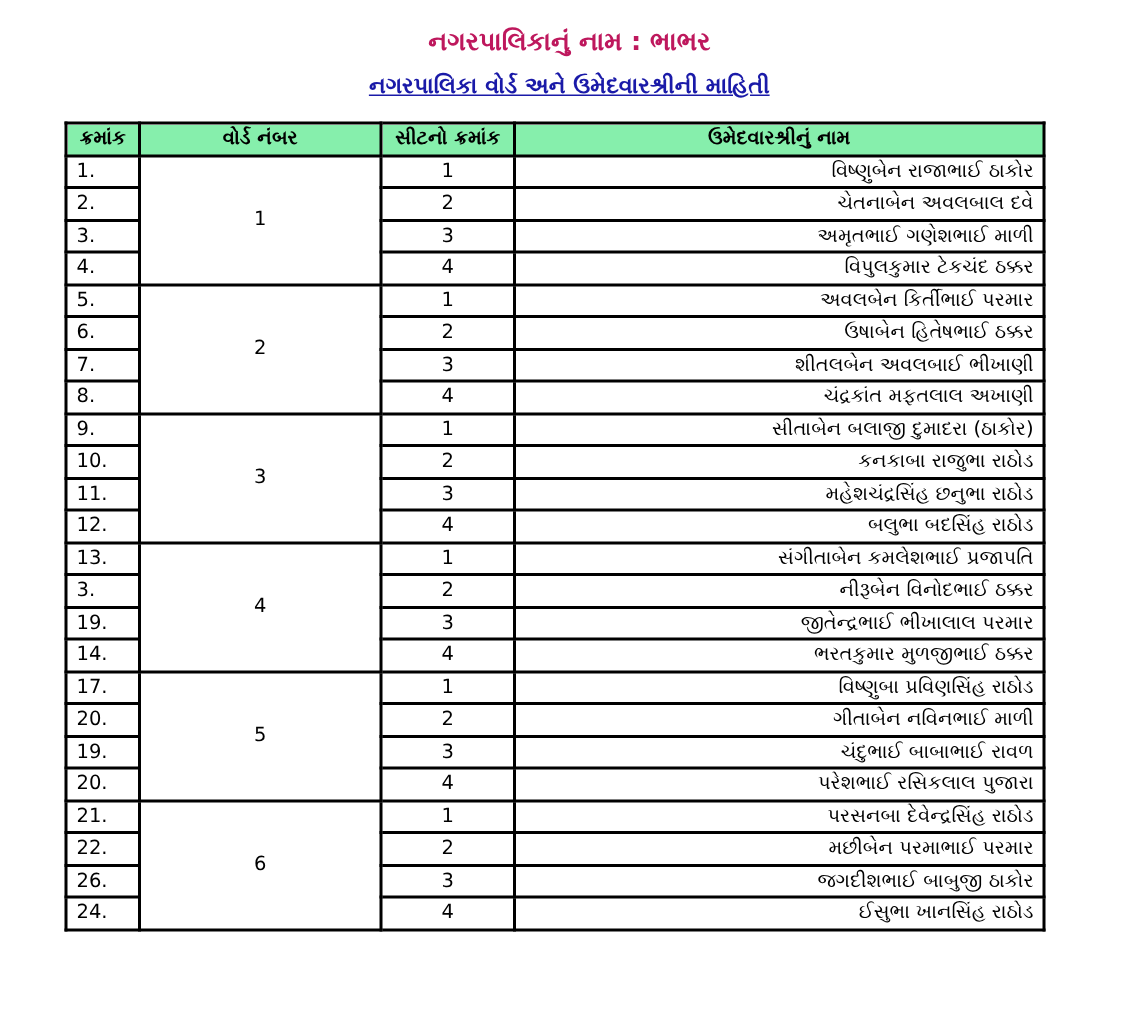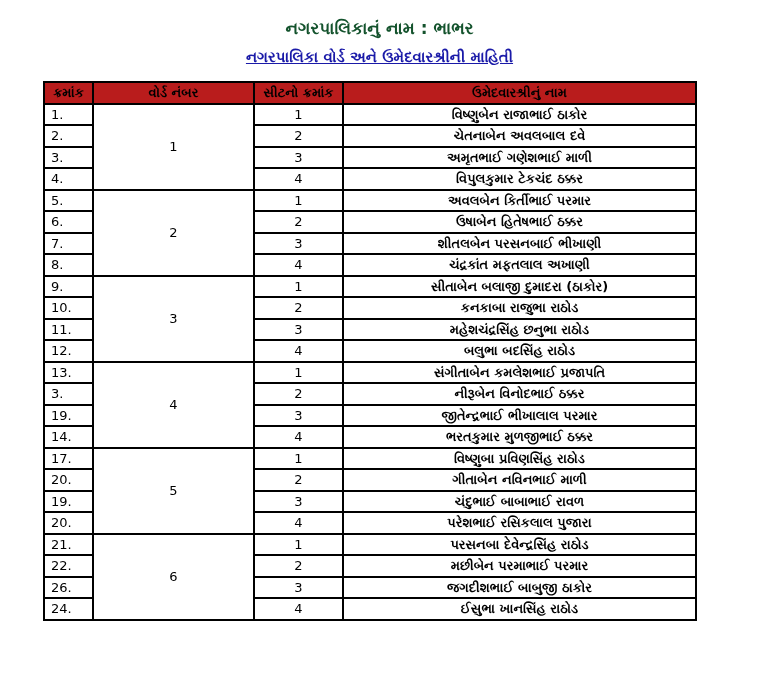--- a/index.html
+++ b/index.html
@@ -1,31 +1,31 @@
 <!DOCTYPE html>
 <html><head>
 <meta charset="utf-8">
 <style>
   html, body { margin: 0; padding: 0; background: #ffffff; }
   body { width: 759px; height: 686px; position: relative; overflow: hidden;
          font-family: "DejaVu Sans", "Liberation Sans", sans-serif; color: #000; }
   .title { position: absolute; left: 0; width: 759px; top: 18px; text-align: center;
-           font-size: 17px; font-weight: bold; color: #14532d; }
+           font-size: 17px; font-weight: bold; color: #be185d; }
   .subtitle { position: absolute; left: 0; width: 759px; top: 48px; text-align: center;
               font-size: 15px; font-weight: bold; color: #1a1aa8; text-decoration: underline; }
   table { position: absolute; left: 43px; top: 81px; border-collapse: collapse;
           width: 652px; table-layout: fixed; }
   th, td { border: 2px solid #000; font-size: 13px; height: 19.5px; padding: 0 6px;
            line-height: 19px; white-space: nowrap; overflow: hidden; }
-  th { background: #b91c1c; font-weight: bold; text-align: center; font-size: 13px; }
+  th { background: #86efac; font-weight: bold; text-align: center; font-size: 13px; }
   col.c1 { width: 49px; } col.c2 { width: 161px; } col.c3 { width: 89px; } col.c4 { width: 353px; }
   td.sr { text-align: left; }
   td.ward { text-align: center; vertical-align: middle; }
   td.seat { text-align: center; }
-  td.name { text-align: center; font-weight: bold; }
+  td.name { text-align: right; }
 </style>
 </head>
 <body>
 
 <div class="title">નગરપાલિકાનું નામ : ભાભર</div>
 <div class="subtitle">નગરપાલિકા વોર્ડ અને ઉમેદવારશ્રીની માહિતી</div>
 
 <table>
   <colgroup>
       <col class="c1">
@@ -70,21 +70,21 @@
         <td class="name">અવલબેન કિર્તીભાઈ પરમાર</td>
       </tr>
       <tr>
         <td class="sr">6.</td>
         <td class="seat">2</td>
         <td class="name">ઉષાબેન હિતેષભાઈ ઠક્કર</td>
       </tr>
       <tr>
         <td class="sr">7.</td>
         <td class="seat">3</td>
-        <td class="name">શીતલબેન પરસનબાઈ ભીખાણી</td>
+        <td class="name">શીતલબેન અવલબાઈ ભીખાણી</td>
       </tr>
       <tr>
         <td class="sr">8.</td>
         <td class="seat">4</td>
         <td class="name">ચંદ્રકાંત મફતલાલ અખાણી</td>
       </tr>
       <tr>
         <td class="sr">9.</td>
         <td class="ward" rowspan="4">3</td>
         <td class="seat">1</td>

